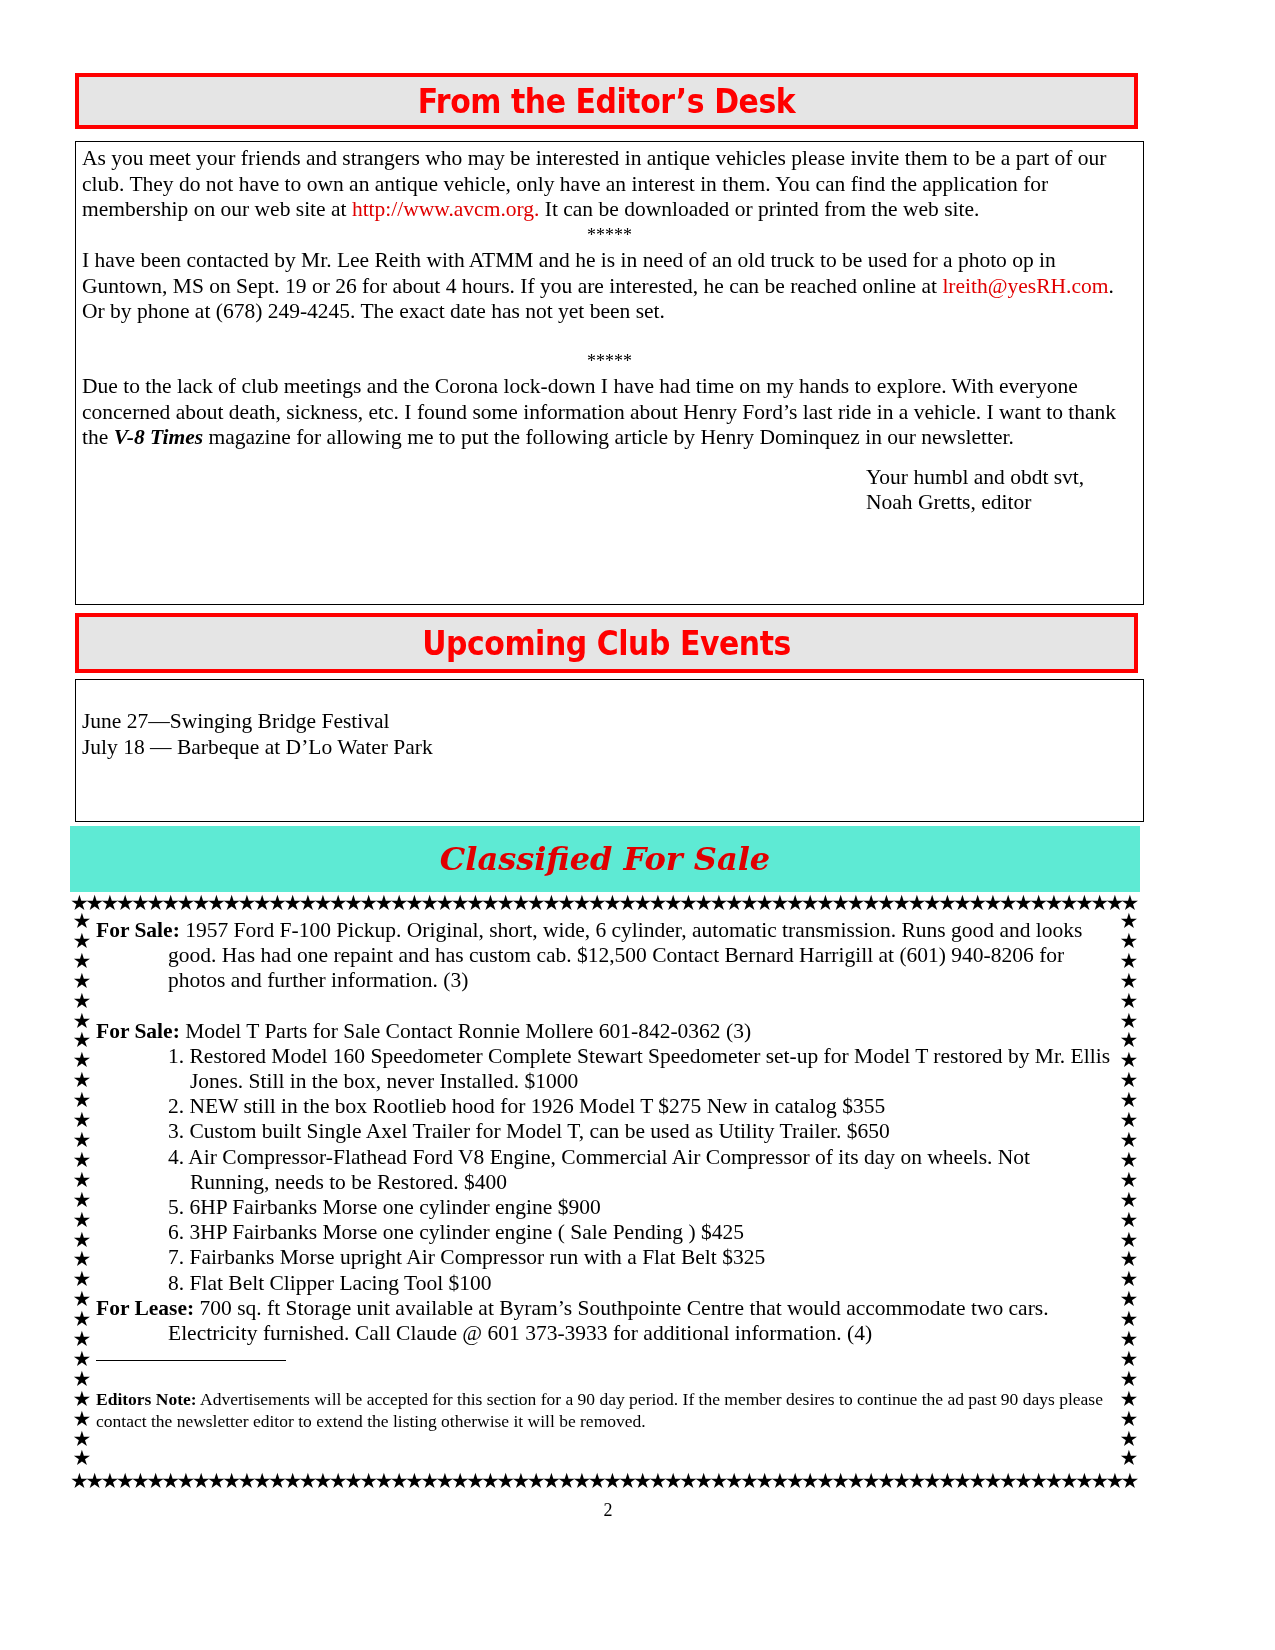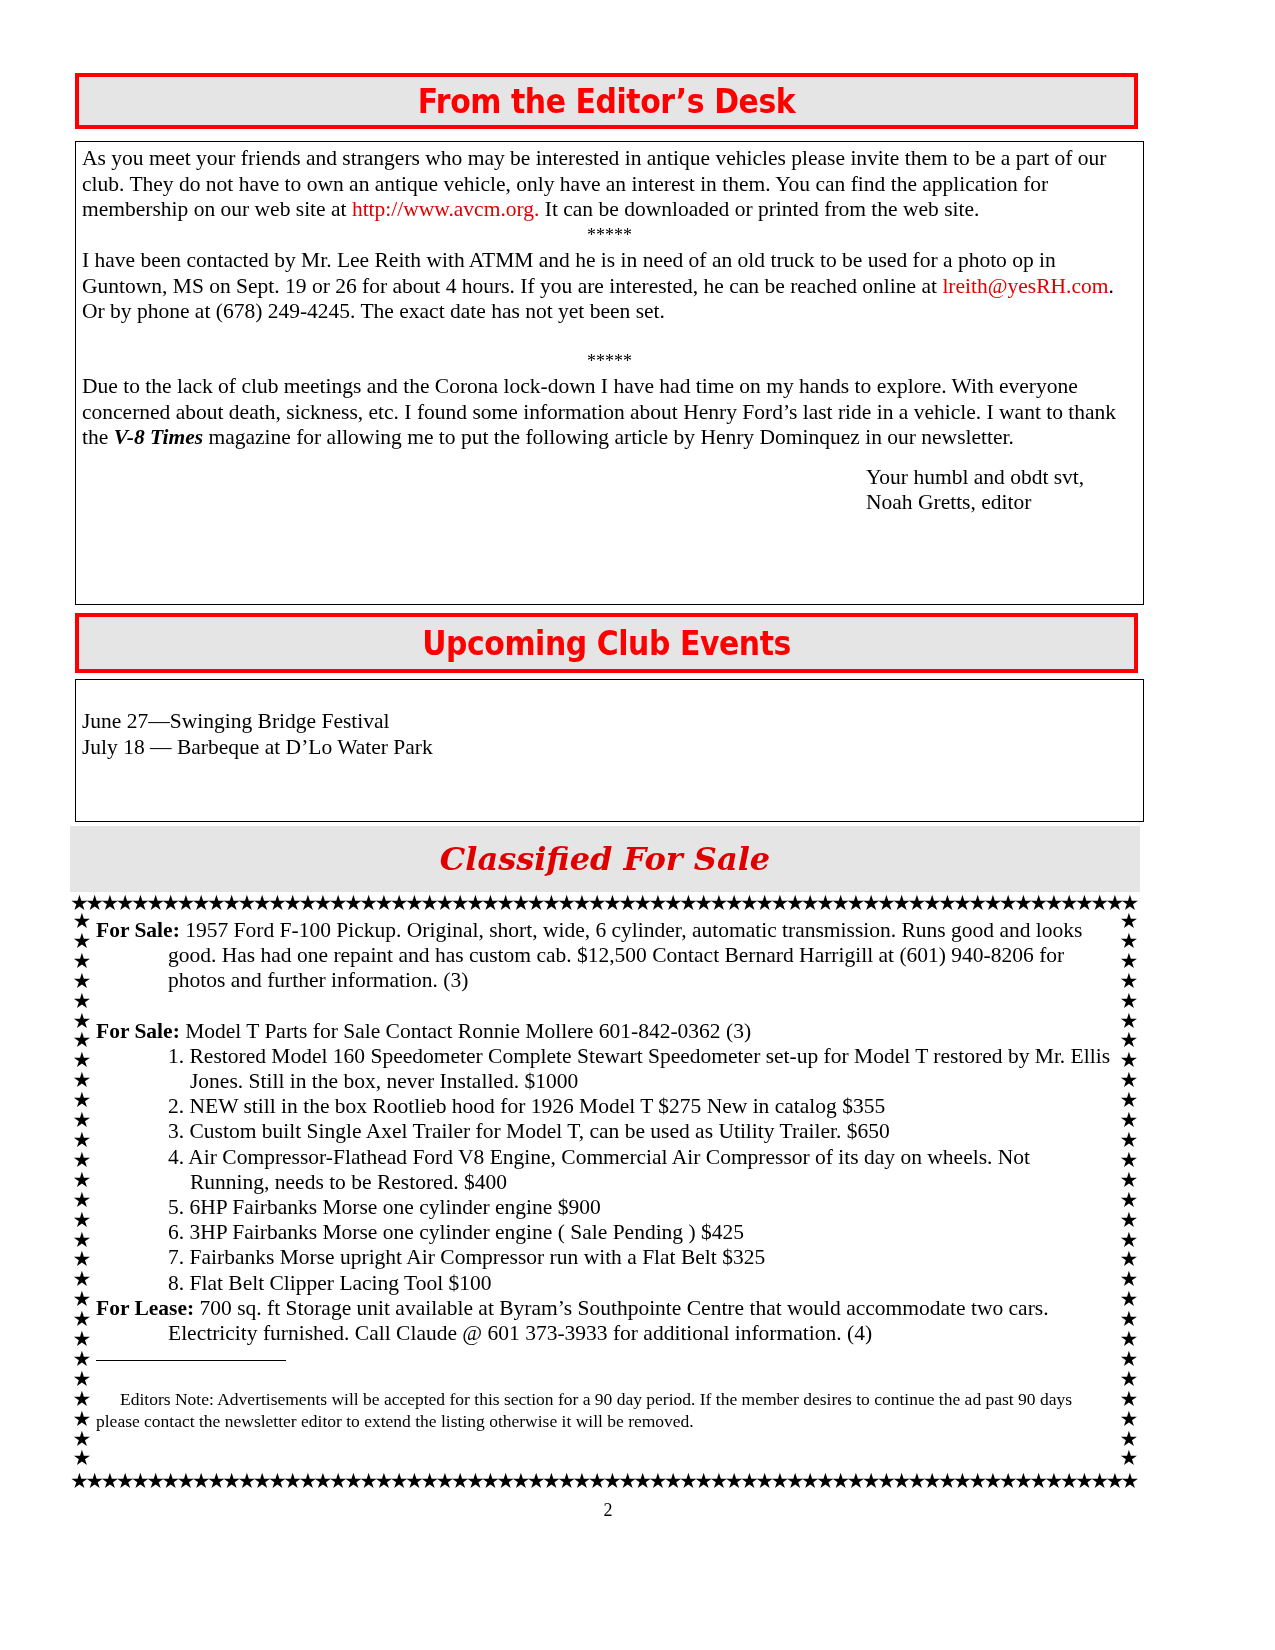--- a/index.html
+++ b/index.html
@@ -15,21 +15,21 @@
   }
   .text-box {
     position: absolute; left: 75px; width: 1069px; border: 1.5px solid #000; box-sizing: border-box;
     padding: 4px 6px; font-size: 21.5px; line-height: 25.5px;
   }
   .text-box p { margin: 0; }
   .center { text-align: center; font-size: 18px; }
   .red { color: #e00000; }
   .sig { margin-left: 784px; margin-top: 14px; }
   .classified-head {
-    position: absolute; left: 70px; top: 826px; width: 1070px; height: 66px; background: #e5e5e5;
+    position: absolute; left: 70px; top: 826px; width: 1070px; height: 66px; background: #5eead4;
     display: flex; align-items: center; justify-content: center;
   }
   .classified-head span {
     font-family: "DejaVu Serif", serif; font-weight: bold; font-style: italic; font-size: 32px; color: #e00000;
   }
   .stars-row {
     position: absolute; left: 70px; width: 1072px; height: 22px; overflow: hidden; white-space: nowrap;
     font-size: 21px; line-height: 22px; letter-spacing: -3.6px;
   }
   .stars-col {
@@ -39,21 +39,21 @@
   .classified-body {
     position: absolute; left: 96px; top: 918px; width: 1015px; font-size: 21.5px; line-height: 25.2px;
   }
   .classified-body p { margin: 0; }
   .ad .lead { font-weight: bold; margin-top: 15px; }
   .ad-first { text-indent: -72px; padding-left: 72px; }
   .parts { list-style: none; margin: 0; padding: 0 0 0 72px; }
   .parts li { padding-left: 22px; text-indent: -22px; }
   .rule { width: 190px; border-top: 1.5px solid #000; margin-top: 14px; margin-bottom: 28px; }
   .note { font-size: 17.5px; line-height: 21.5px; }
-  .note b { font-weight: normal; margin-left: 24px; }
+  .note b { font-weight: bold; }
   .page-num { position: absolute; top: 1500px; left: 0; width: 1216px; text-align: center; font-size: 18px; }
 </style>
 </head>
 <body>
 
 <div class="header-box" style="top:73px;">
   <span>From the Editor’s Desk</span>
 </div>
 
 <div class="text-box" style="top:141px; height:464px;">

